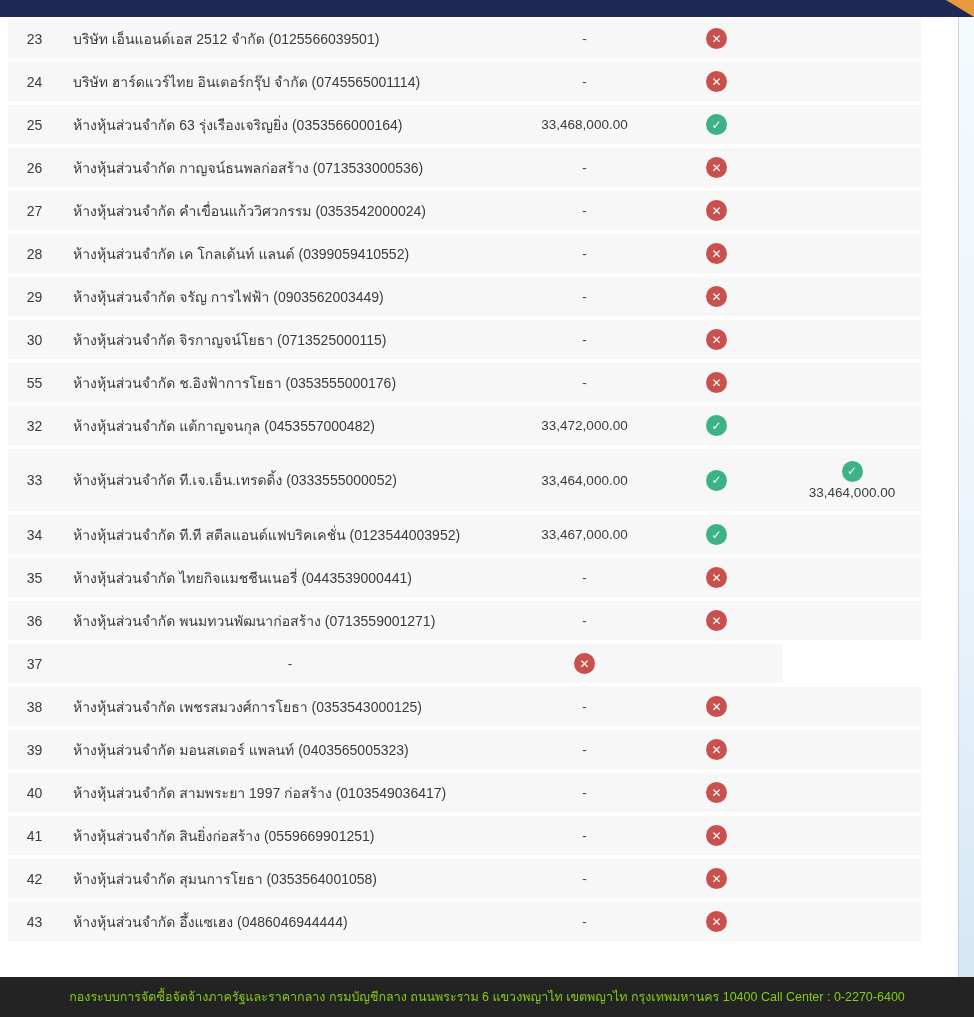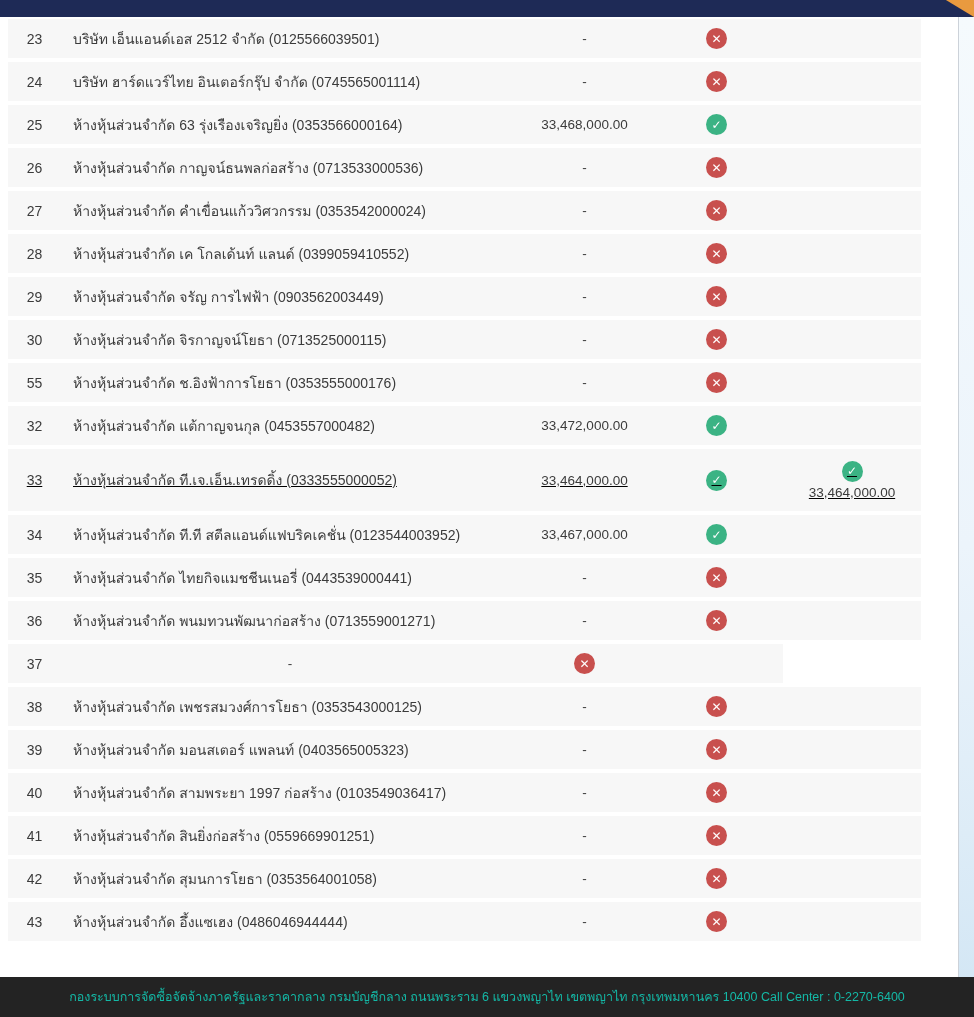--- a/index.html
+++ b/index.html
@@ -25,21 +25,21 @@
   }
   .table-wrap{
     position:absolute;top:19px;left:8px;width:929px;z-index:2;
   }
   .row{
     display:grid;
     grid-template-columns:53px 458px 131px 133px 138px;
     height:39px;
     margin-bottom:4px;
   }
-  .row.tall{height:62px;text-decoration:underline;}
+  .row.tall{height:62px;}
   .cell{
     background:#f7f7f7;
     display:flex;align-items:center;
     color:#3b3b3b;font-size:14px;
     overflow:hidden;
   }
   .cell.num{justify-content:center;}
   .cell.name{padding-left:12px;}
   .cell.amount{justify-content:center;font-size:13.5px;}
   .cell.status{justify-content:center;}
@@ -47,21 +47,21 @@
   .icon{
     width:21px;height:21px;border-radius:50%;
     display:flex;align-items:center;justify-content:center;
     color:#ffffff;font-size:12px;font-weight:bold;line-height:1;
     flex:0 0 auto;
   }
   .icon.pass{background:#3bb384;}
   .icon.fail{background:#c8504e;}
   .footer{
     position:absolute;left:0;top:977px;width:974px;height:40px;
-    background:#232323;color:#14b8a6;font-size:12.5px;
+    background:#232323;color:#84cc16;font-size:12.5px;
     display:flex;align-items:center;justify-content:center;
     z-index:4;
   }
 </style>
 </head>
 <body>
 
 <div class="topbar">
   <div class="corner"></div>
 </div>

